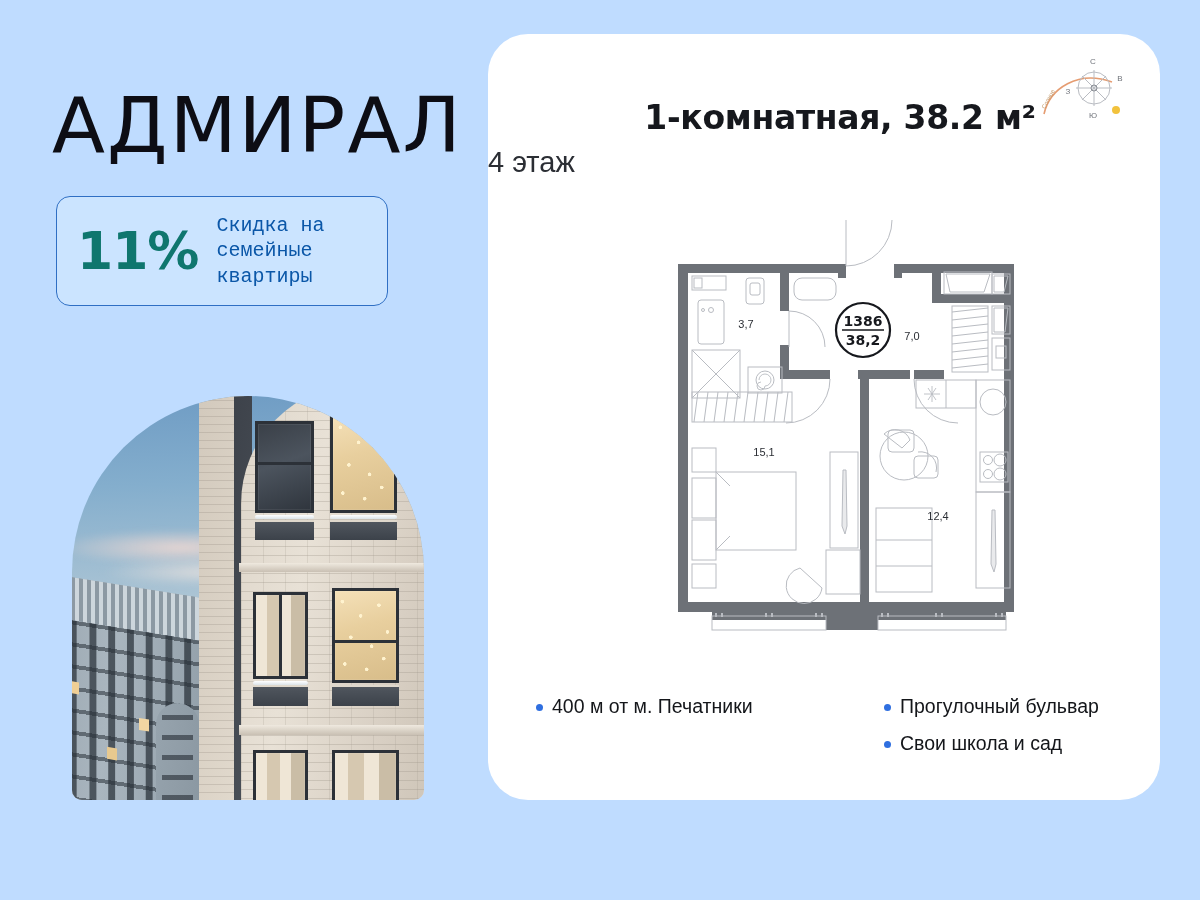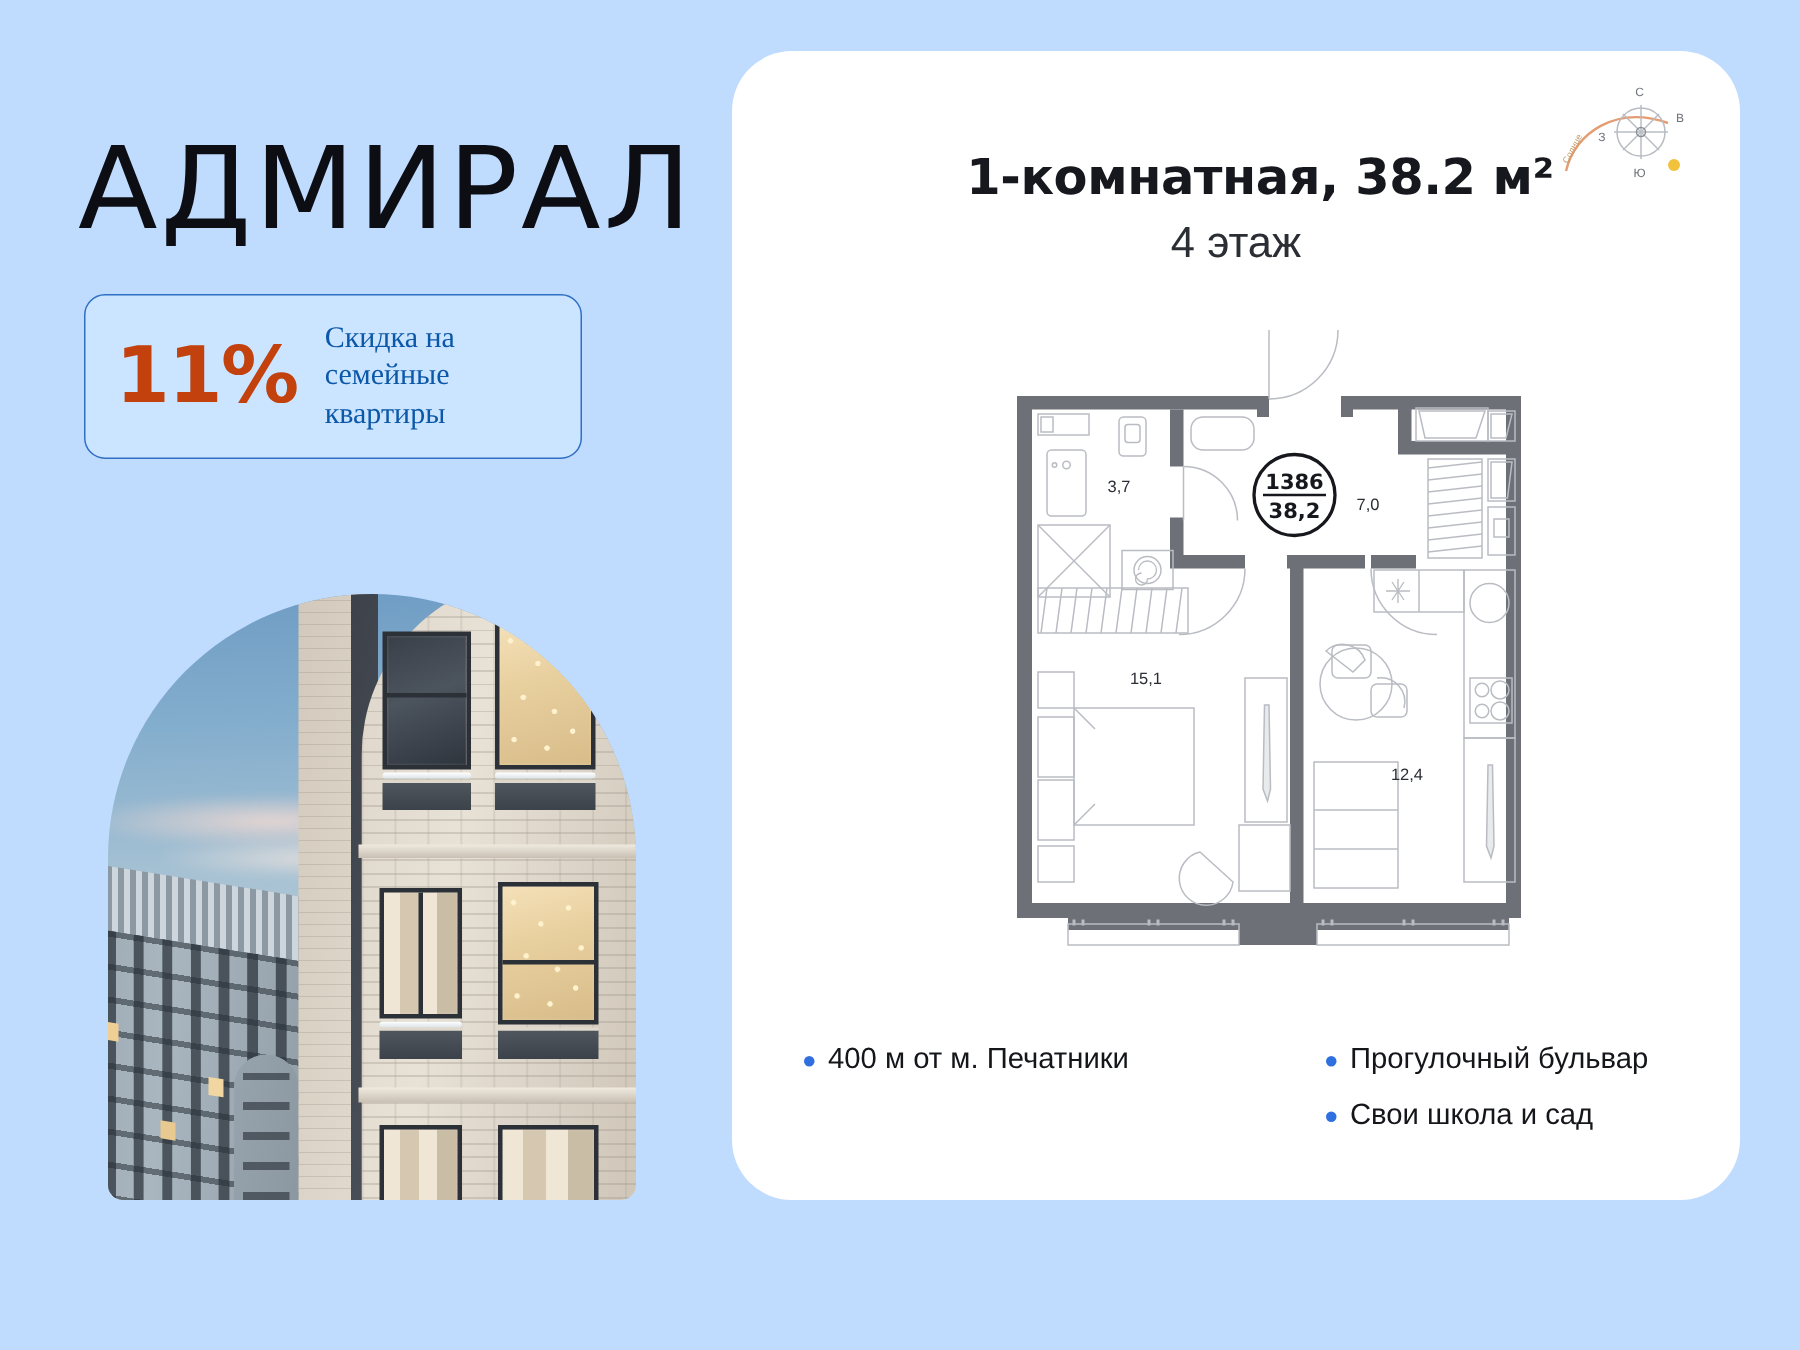--- a/index.html
+++ b/index.html
@@ -24,27 +24,27 @@
 
   .promo-badge {
     position: absolute; left: 56px; top: 196px;
     width: 332px; height: 110px;
     border: 1.6px solid #2f6fc4;
     border-radius: 14px;
     background: #cbe4ff;
     display: flex; align-items: center; padding: 0 20px; gap: 18px;
   }
   .promo-percent {
-    font-size: 52px; font-weight: 700; color: #c2410c;
+    font-size: 52px; font-weight: 700; color: #0f766e;
     letter-spacing: -1px; line-height: 1;
     font-family: "DejaVu Sans", sans-serif;
   }
   .promo-text {
     font-size: 20px; line-height: 1.28; color: #0b57a8; font-weight: 400;
-    font-family: Liberation Serif, serif;
+    font-family: Liberation Mono, monospace;
   }
 
   
   .photo-frame {
     position: absolute; left: 72px; top: 396px;
     width: 352px; height: 404px;
     border-radius: 176px 176px 10px 10px;
     overflow: hidden;
   }
   .photo-canvas { position: absolute; inset: 0; }
@@ -188,21 +188,21 @@
   }
 
   .plan-title {
     position: absolute; left: 0; right: 0; top: 64px;
     text-align: center;
     font-size: 33px; font-weight: 700; color: #16181d;
     font-family: "DejaVu Sans", sans-serif; letter-spacing: -.3px; padding-left: 32px;
   }
   .plan-subtitle {
     position: absolute; left: 0; right: 0; top: 112px;
-    text-align: center;
+    text-align: left;
     font-size: 29px; font-weight: 400; color: #2b2e34;
     font-family: "Liberation Sans", sans-serif;
   }
 
   
   .compass { position: absolute; right: 28px; top: 14px; width: 96px; height: 86px; }
 
   
   .plan-wrap { position: absolute; left: 182px; top: 186px; width: 360px; height: 432px; }
 

